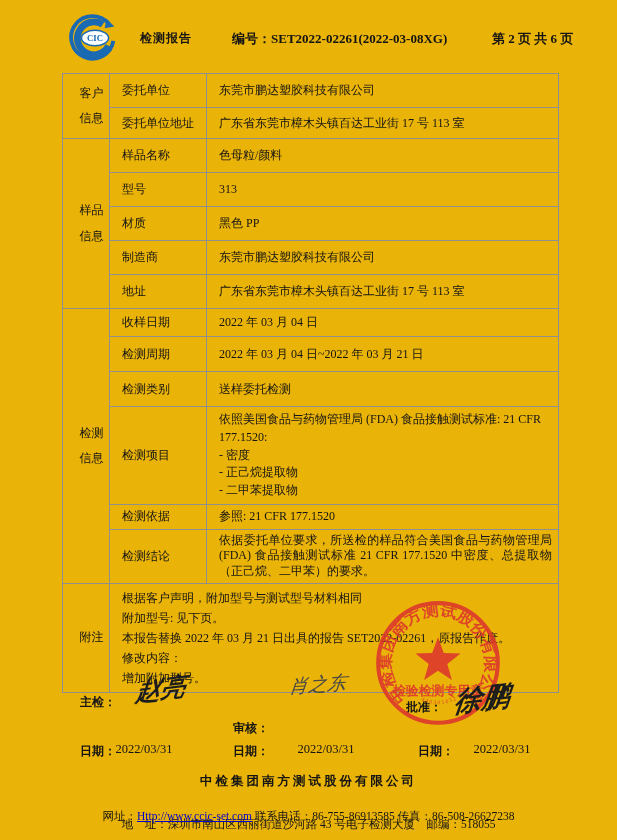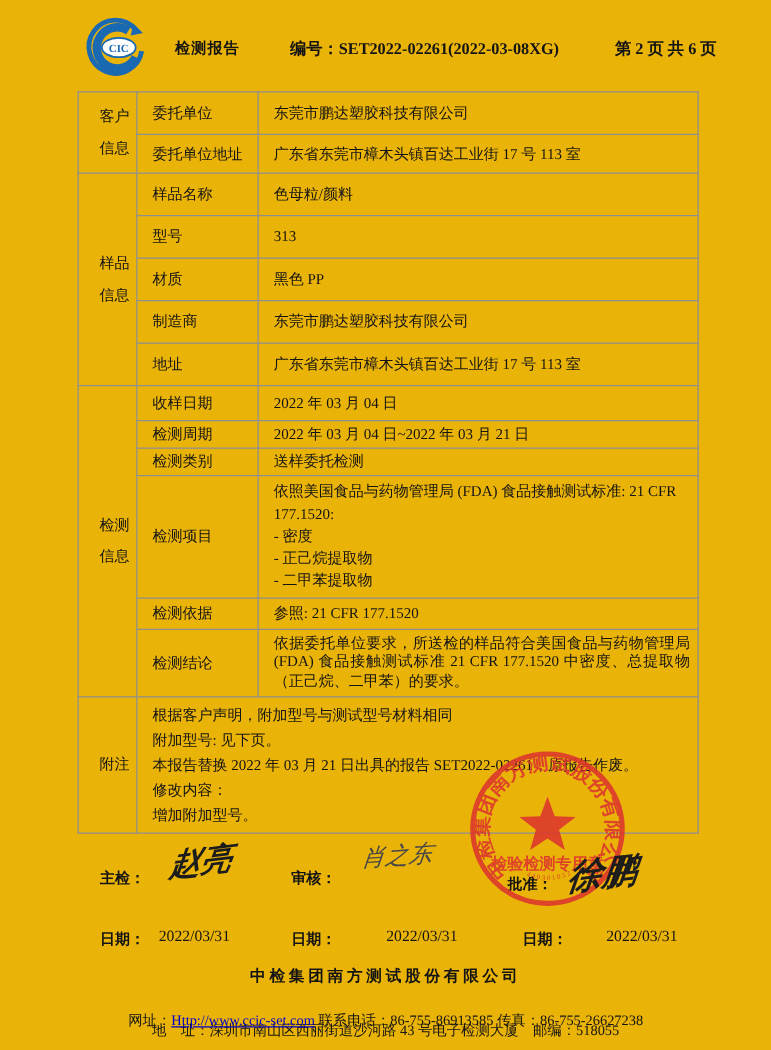--- a/index.html
+++ b/index.html
@@ -15,28 +15,28 @@
   
   table.report{position:absolute;left:62px;top:73px;width:496px;border-collapse:collapse;
                table-layout:fixed;font-size:12px;}
   table.report td{border:1px solid #8f8f8f;vertical-align:middle;overflow:hidden;padding-left:12px;}
   td.group{text-align:center;white-space:pre-line;line-height:2.1;font-size:12px;}
   td.label{padding:2px 2px 2px 9px;}
   td.value{padding:2px 4px 2px 11px;}
   td.multi{white-space:pre-line;line-height:1.48;vertical-align:middle;padding:4px 6px 4px 11px;}
   td.tight{line-height:1.3;padding:3px 6px 3px 11px;text-align:justify;}
   td.note-content{white-space:pre-line;line-height:1.68;vertical-align:middle;padding:4px 8px 4px 9px;}
-  .rh34{height:34px}.rh31{height:31px}.rh28{height:28px}.rh27{height:22px}
+  .rh34{height:34px}.rh31{height:31px}.rh28{height:28px}.rh27{height:35px}
   .rh86{height:86px}.rh25{height:25px}.rh46{height:46px}.rh100{height:100px}
 
   
   .sig-label{position:absolute;font-size:12px;font-weight:bold;}
   .sig{position:absolute;font-style:italic;font-weight:bold;color:#1c1c1c;
        transform:rotate(-7deg) skewX(-14deg);transform-origin:left bottom;}
-  .date-val{position:absolute;font-size:12.5px;width:80px;text-align:right;}
+  .date-val{position:absolute;font-size:12.5px;width:80px;text-align:center;}
 
   
   .seal{position:absolute;left:371px;top:594px;width:134px;height:140px;opacity:.9;z-index:5;}
 
   
   .foot-company{position:absolute;left:0;top:773px;width:617px;text-align:center;
                 font-size:12.5px;font-weight:bold;letter-spacing:3px;}
   .foot-line1{position:absolute;left:0;top:793px;width:617px;text-align:center;font-size:11.5px;margin-top:24px;}
   .foot-line2{position:absolute;left:0;top:809px;width:617px;text-align:center;font-size:11.5px;}
   .weblink{color:#0000cc;text-decoration:underline;margin-top:44px;}
@@ -135,21 +135,21 @@
 附加型号: 见下页。
 本报告替换 2022 年 03 月 21 日出具的报告 SET2022-02261，原报告作废。
 修改内容：
 增加附加型号。</td>
       </tr>
     </tbody>
   </table>
 
   <div class="sig-label" style="left:80px;top:694px;">主检：</div>
   <div class="sig" style="left:134px;top:676px;font-size:25px;">赵亮</div>
-  <div class="sig-label" style="left:233px;top:694px;">审核：</div>
+  <div class="sig-label" style="left:233px;top:720px;">审核：</div>
   <div class="sig" style="left:288px;top:674px;font-size:19px;font-weight:normal;color:#474747;transform:rotate(-4deg) skewX(-10deg);">肖之东</div>
   <div class="sig-label" style="left:406px;top:699px;z-index:1;">批准：</div>
   <div class="sig" style="left:452px;top:684px;font-size:28px;z-index:6;">徐鹏</div>
 
   <div class="sig-label" style="left:80px;top:743px;">日期：</div>
   <div class="date-val" style="left:104px;top:742px;">2022/03/31</div>
   <div class="sig-label" style="left:233px;top:743px;">日期：</div>
   <div class="date-val" style="left:286px;top:742px;">2022/03/31</div>
   <div class="sig-label" style="left:418px;top:743px;">日期：</div>
   <div class="date-val" style="left:462px;top:742px;">2022/03/31</div>
@@ -165,15 +165,15 @@
       <textPath href="#sealArc" textLength="224" lengthAdjust="spacingAndGlyphs">中检集团南方测试股份有限公司</textPath>
     </text>
     <text x="65" y="95" text-anchor="middle" font-size="12.5" font-weight="bold" fill="#dd382c" font-family="Liberation Serif, serif">检验检测专用章</text>
     <text font-size="5.5" fill="#dd382c" font-family="Liberation Serif, serif">
       <textPath href="#sealBottom" startOffset="4" textLength="52">4403010523612</textPath>
     </text>
   </svg>
 
   <div class="foot-company">中检集团南方测试股份有限公司</div>
   <div class="foot-line1">地　址：深圳市南山区西丽街道沙河路 43 号电子检测大厦　邮编：518055</div>
-  <div class="foot-line2"><span>网址：</span><a href="#" class="weblink">Http://www.ccic-set.com</a><span> 联系电话：86-755-86913585 传真：86-755-26627238</span></div>
+  <div class="foot-line2"><span>网址：</span><a href="#" class="weblink">Http://www.ccic-set.com</a><span> 联系电话：86-755-86913585 传真：86-508-26627238</span></div>
 
 </div>
 
 </body></html>

